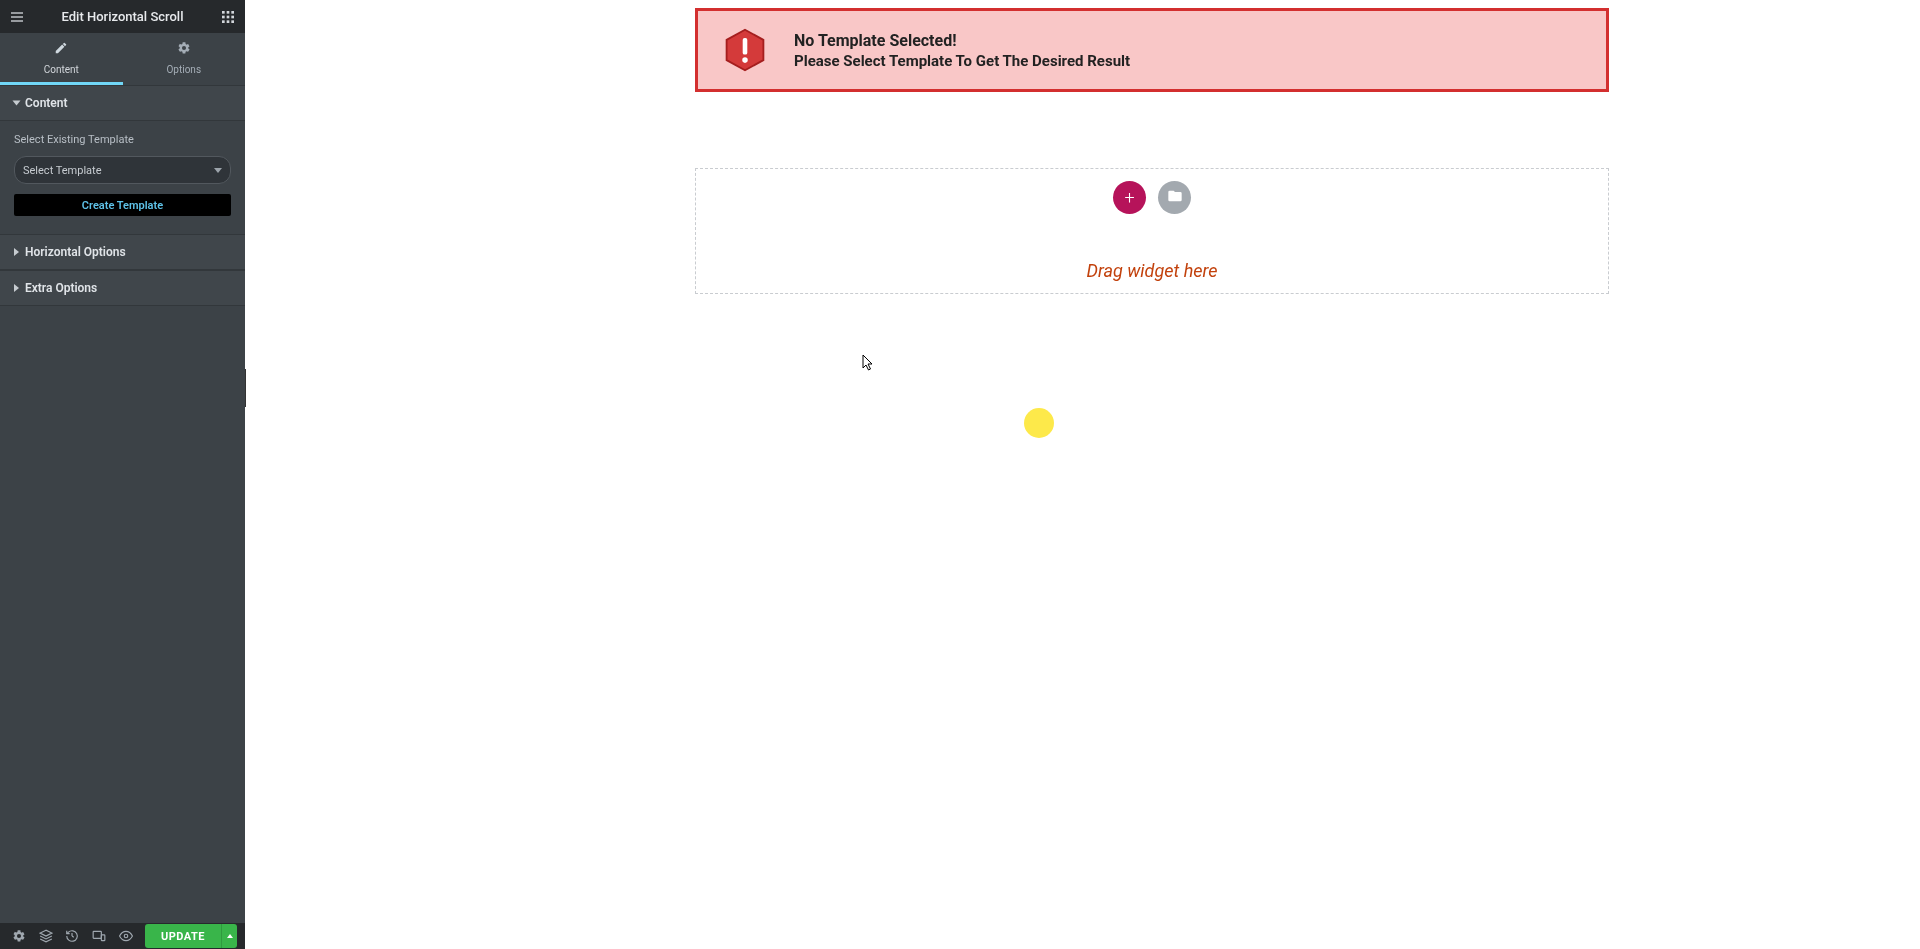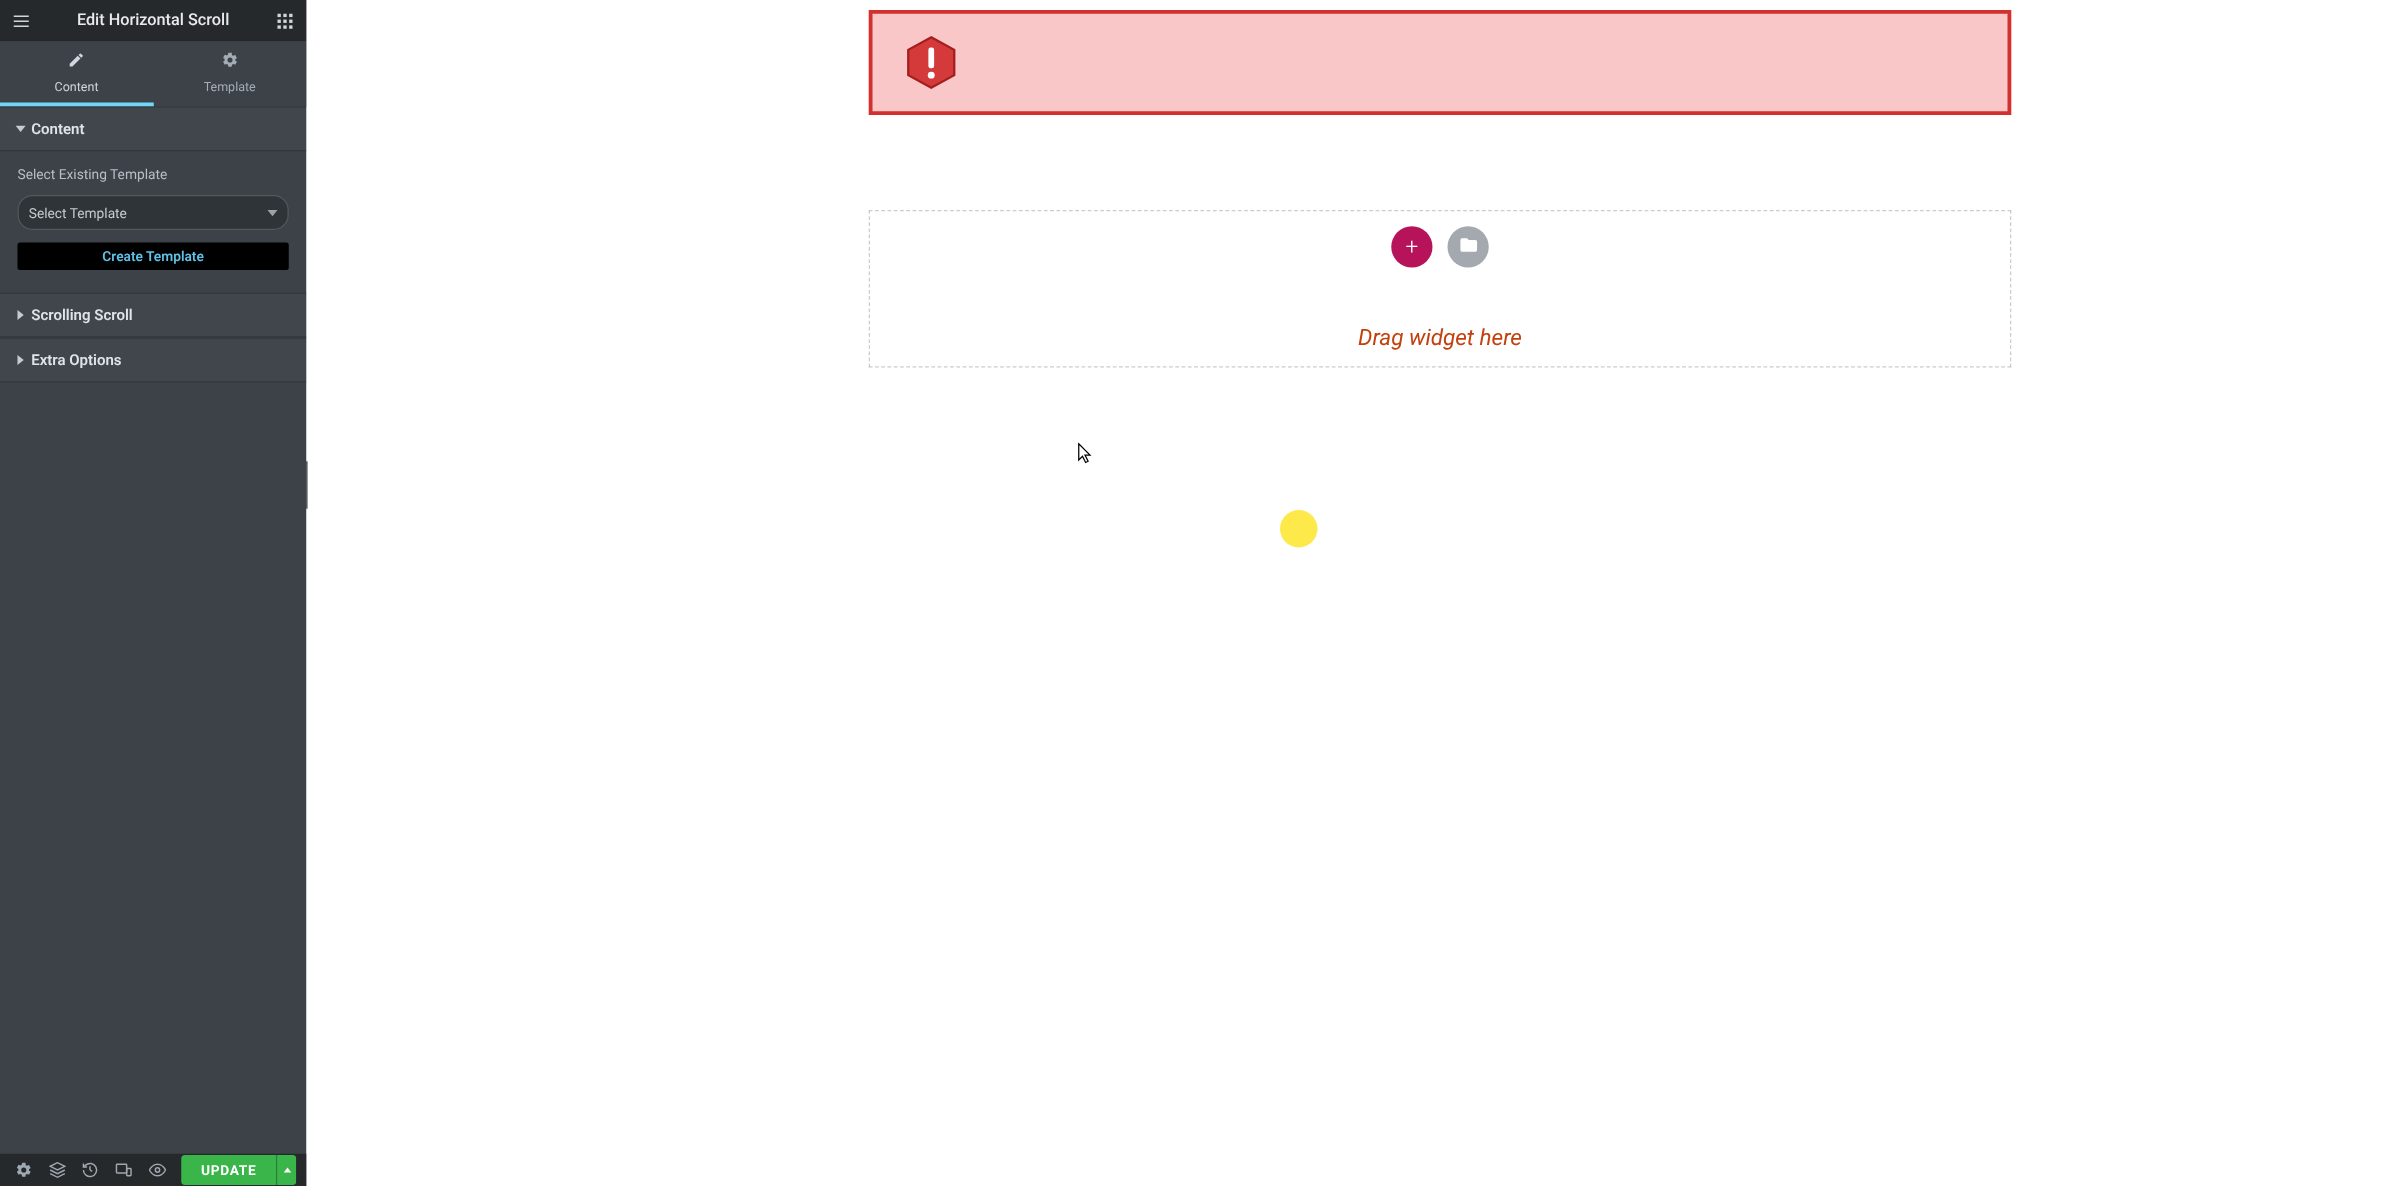--- a/index.html
+++ b/index.html
@@ -165,41 +165,41 @@
           </svg>
       </span>
       <span class="tab-label">Content</span>
     </div>
     <div class="tab">
       <span class="ico">
         <svg width="14" height="14" viewBox="0 0 24 24" fill="currentColor">
             <path d="M19.14 12.94a7.14 7.14 0 0 0 .05-.94 7.14 7.14 0 0 0-.05-.94l2.03-1.58a.5.5 0 0 0 .12-.64l-1.92-3.32a.5.5 0 0 0-.6-.22l-2.39.96a7.03 7.03 0 0 0-1.62-.94l-.36-2.54A.5.5 0 0 0 13.9 2h-3.8a.5.5 0 0 0-.49.42l-.36 2.54c-.58.24-1.12.55-1.62.94l-2.39-.96a.5.5 0 0 0-.6.22L2.72 8.48a.5.5 0 0 0 .12.64l2.03 1.58c-.3.62-.05.94-.5.94s.2.32.5.94l-2.03 1.58a.5.5 0 0 0-.12.64l1.92 3.32c.13.22.39.31.6.22l2.39-.96c.5.39 1.04.7 1.62.94l.36 2.54c.4.24.25.42.49.42h3.8c.24 0 .45-.18.49-.42l.36-2.54c.58-.24 1.12-.55 1.62-.94l2.39.96c.21.09.47 0 .6-.22l1.92-3.32a.5.5 0 0 0-.12-.64l-2.03-1.58zM12 15.5A3.5 3.5 0 1 1 12 8.5a3.5 3.5 0 0 1 0 7z"></path>
           </svg>
       </span>
-      <span class="tab-label">Template</span>
+      <span class="tab-label">Options</span>
     </div>
   </div>
 
   <div class="panel-body">
     <div class="section-head open">
       <span class="caret down"></span>
       <span class="section-title">Content</span>
     </div>
     <div class="section-body">
       <label class="field-label">Select Existing Template</label>
       <div class="select-wrap">
         <span class="select-text">Select Template</span>
         <span class="select-caret"></span>
       </div>
       <button class="create-btn">Create Template</button>
     </div>
 
     <div class="section-head">
       <span class="caret"></span>
-      <span class="section-title">Scrolling Scroll</span>
+      <span class="section-title">Horizontal Options</span>
     </div>
 
     <div class="section-head">
       <span class="caret"></span>
       <span class="section-title">Extra Options</span>
     </div>
   </div>
 
   <div class="footer">
     <div class="ft-btn">
@@ -247,20 +247,24 @@
 <div class="collapse-handle">◂</div>
 
 <main class="canvas">
   <div class="alert-box">
     <div class="alert-icon">
       <svg viewBox="0 0 50 50" width="46" height="46">
         <polygon points="25,3 45,14 45,36 25,47 5,36 5,14" fill="#d43a3a" stroke="#a51e1e" stroke-width="2"></polygon>
         <rect x="22.5" y="12" width="5" height="18" rx="2" fill="#fff"></rect>
         <circle cx="25" cy="36" r="3" fill="#fff"></circle>
       </svg>
+    </div>
+    <div class="alert-text">
+      <div class="alert-title">No Template Selected!</div>
+      <div class="alert-sub">Please Select Template To Get The Desired Result</div>
     </div>
   </div>
 
   <div class="dropzone">
     <div class="dz-actions">
       <button class="dz-btn dz-add">
         <span>+</span>
       </button>
       <button class="dz-btn dz-tpl">
         <span>

